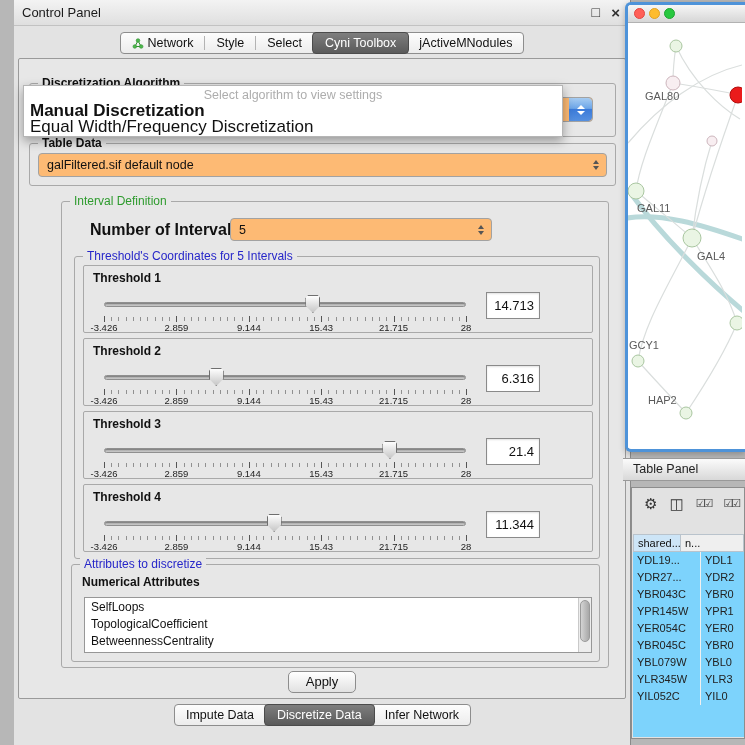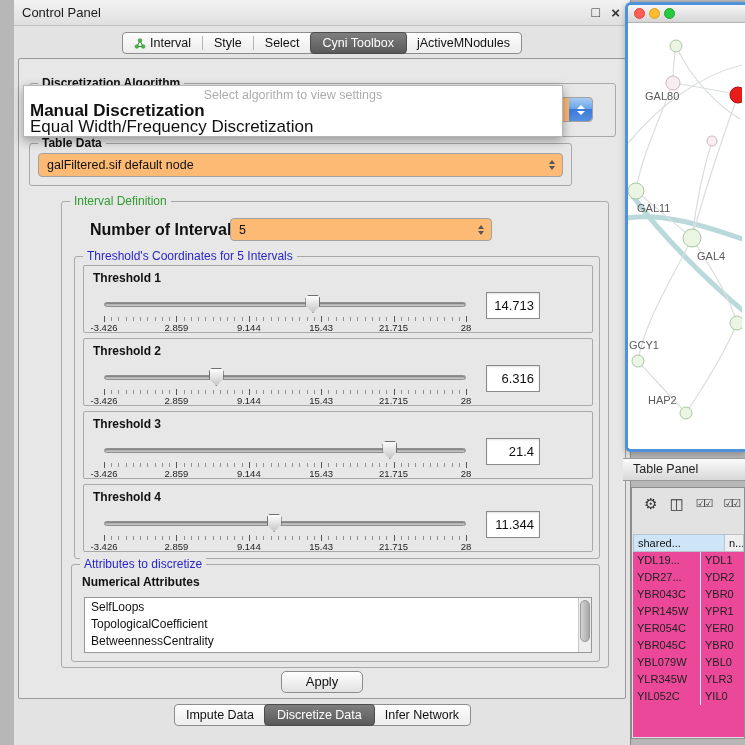--- a/index.html
+++ b/index.html
@@ -40,21 +40,21 @@
   .wtri.up{border-bottom:4.5px solid #fff;}
   .wtri.down{border-top:4.5px solid #fff;}
 
   .algo-group{left:10px;top:24px;width:587px;height:54px;}
   .algo-combo{left:18px;top:38px;width:556px;height:25px;}
   .popup{position:absolute;left:4px;top:26px;width:540px;height:52px;background:#fff;border:1px solid #b5b5b5;box-shadow:0 4px 10px rgba(0,0,0,.35);z-index:40;padding-top:1px;}
   .pop-placeholder{height:16px;line-height:16px;text-align:center;font-size:12.5px;color:#adadad;}
   .pop-item{height:16px;line-height:16px;padding-left:6px;font-size:17px;color:#111;}
   .pop-item.bold{font-weight:bold;}
 
-  .tdata-group{left:10px;top:84px;width:543px;height:43px;}
+  .tdata-group{left:10px;top:84px;width:587px;height:43px;}
   .tdata-combo{left:8px;top:9px;right:8px;height:24px;}
 
   .interval-group{left:42px;top:142px;width:548px;height:467px;}
   .noi-label{position:absolute;left:28px;top:19px;font-size:16px;font-weight:bold;}
   .noi-combo{left:168px;top:16px;width:262px;height:23px;}
 
   .thr-group{left:12px;top:54px;width:526px;height:303px;}
   .tpanel{position:absolute;left:8px;width:510px;height:68px;border:1px solid #a9a9a9;border-radius:2px;background:#e7e7e7;}
   .tlabel{position:absolute;left:9px;top:5px;font-size:12px;font-weight:bold;}
   .slider{position:absolute;left:20px;top:28px;width:362px;height:38px;}
@@ -65,21 +65,21 @@
   .scale-lab{position:absolute;top:28px;transform:translateX(-50%);font-size:9.5px;color:#222;white-space:nowrap;}
   .tvalue{position:absolute;right:52px;top:26px;width:54px;height:27px;background:#fff;border:1px solid #8a8a8a;font-size:13px;text-align:right;line-height:25px;padding-right:5px;box-shadow:inset 0 1px 2px rgba(0,0,0,.12);}
 
   .attr-group{left:9px;top:362px;width:529px;height:98px;}
   .attr-heading{position:absolute;left:10px;top:10px;font-size:12px;font-weight:bold;}
   .listbox{position:absolute;left:12px;right:7px;top:32px;height:56px;background:#fff;border:1px solid #979797;overflow:hidden;}
   .listbox .item{font-size:12px;height:17px;line-height:16px;padding:1px 6px;white-space:nowrap;}
   .lscroll{position:absolute;right:0;top:0;bottom:0;width:13px;background:#ededed;border-left:1px solid #c9c9c9;}
   .lthumb{position:absolute;left:1px;right:1px;top:2px;height:42px;background:linear-gradient(to right,#d4d4d4,#a8a8a8);border:1px solid #9a9a9a;border-radius:5px;}
 
-  .apply{position:absolute;left:50%;transform:translateX(-50%);top:612px;width:82px;height:22px;background:linear-gradient(#ffffff,#e1e1e1);border:1px solid #8d8d8d;border-radius:5px;font-size:13px;font-family:inherit;color:#111;line-height:18px;}
+  .apply{position:absolute;left:50%;transform:translateX(-50%);top:612px;width:68px;height:22px;background:linear-gradient(#ffffff,#e1e1e1);border:1px solid #8d8d8d;border-radius:5px;font-size:13px;font-family:inherit;color:#111;line-height:18px;}
 
   .bottomrow{position:absolute;left:0;top:704px;width:617px;display:flex;justify-content:center;}
 
   
   .netwin{position:absolute;left:625px;top:2px;width:120px;height:450px;border:3px solid #4e93d9;border-right:none;border-radius:6px 0 0 6px;background:#fff;overflow:hidden;box-shadow:0 2px 6px rgba(0,0,0,.25);}
   .net-titlebar{position:relative;height:18px;background:linear-gradient(#f6f6f6,#d6d6d6);border-bottom:1px solid #b2b2b2;}
   .light{position:absolute;top:3px;width:11px;height:11px;border-radius:50%;}
   .light.red{left:6px;background:#ff5f57;border:1px solid #e14640;}
   .light.yellow{left:21px;background:#febc2e;border:1px solid #e0a123;}
   .light.green{left:36px;background:#28c840;border:1px solid #1ea432;}
@@ -92,23 +92,23 @@
   .node-label{font-size:11px;fill:#5a5a5a;font-family:"Liberation Sans",sans-serif;}
 
   
   .tablebar{position:absolute;left:623px;top:458px;width:122px;height:23px;background:linear-gradient(#fbfbfb,#d8d8d8);border-top:1px solid #999;border-bottom:1px solid #999;font-size:12.5px;line-height:21px;padding-left:10px;color:#222;}
   .tablewin{position:absolute;left:631px;top:487px;width:114px;height:252px;background:#e2e2e2;border:1px solid #8d8d8d;overflow:hidden;}
   .ttoolbar{position:absolute;top:2px;left:0;right:0;height:26px;display:flex;align-items:center;gap:12px;padding-left:12px;color:#333;}
   .ttool{font-size:15px;line-height:1;white-space:nowrap;}
   .ttool.small{font-size:11px;letter-spacing:-2px;}
   .thead{position:absolute;top:46px;left:1px;right:0;height:18px;display:flex;}
   .hcell{font-size:11px;line-height:16px;padding-left:4px;border:1px solid #b9c3cc;border-left:none;background:#efefef;overflow:hidden;white-space:nowrap;}
-  .hcell.first{background:#cde5f7;border-left:1px solid #b9c3cc;width:92px;flex:none;}
+  .hcell.first{background:#cde5f7;border-left:1px solid #b9c3cc;width:48px;flex:none;}
   .hcell.rest{flex:1;}
-  .tbody{position:absolute;top:64px;left:1px;right:0;bottom:1px;background:#ec4899;}
+  .tbody{position:absolute;top:64px;left:1px;right:0;bottom:1px;background:#7dd3fc;}
   .trow{display:flex;height:17px;}
   .tcell{font-size:11px;line-height:17px;padding-left:4px;white-space:nowrap;overflow:hidden;color:#222;}
   .tcell.first{width:68px;flex:none;border-right:1px solid #f0f0f0;}
   .tcell.rest{flex:1;}
 </style>
 </head>
 <body>
 
 <div class="cp">
   <div class="cp-titlebar">
@@ -123,21 +123,21 @@
           <span class="tabicon">
             <svg width="12" height="11" viewBox="0 0 12 11">
               <line x1="3" y1="8.5" x2="6" y2="2.5" stroke="#2f8f2f"></line>
               <line x1="6" y1="2.5" x2="9" y2="8.5" stroke="#2f8f2f"></line>
               <line x1="3" y1="8.5" x2="9" y2="8.5" stroke="#2f8f2f"></line>
               <circle cx="6" cy="2.5" r="1.8" fill="#4db84d" stroke="#2f8f2f" stroke-width="0.6"></circle>
               <circle cx="2.8" cy="8.5" r="1.8" fill="#4db84d" stroke="#2f8f2f" stroke-width="0.6"></circle>
               <circle cx="9.2" cy="8.5" r="1.8" fill="#4db84d" stroke="#2f8f2f" stroke-width="0.6"></circle>
             </svg>
           </span>
-          <span>Interval</span>
+          <span>Network</span>
         </span>
         <span class="sep"></span>
         <span class="tab">
           <span>Style</span>
         </span>
         <span class="sep"></span>
         <span class="tab">
           <span>Select</span>
         </span>
         <span class="tab active">

